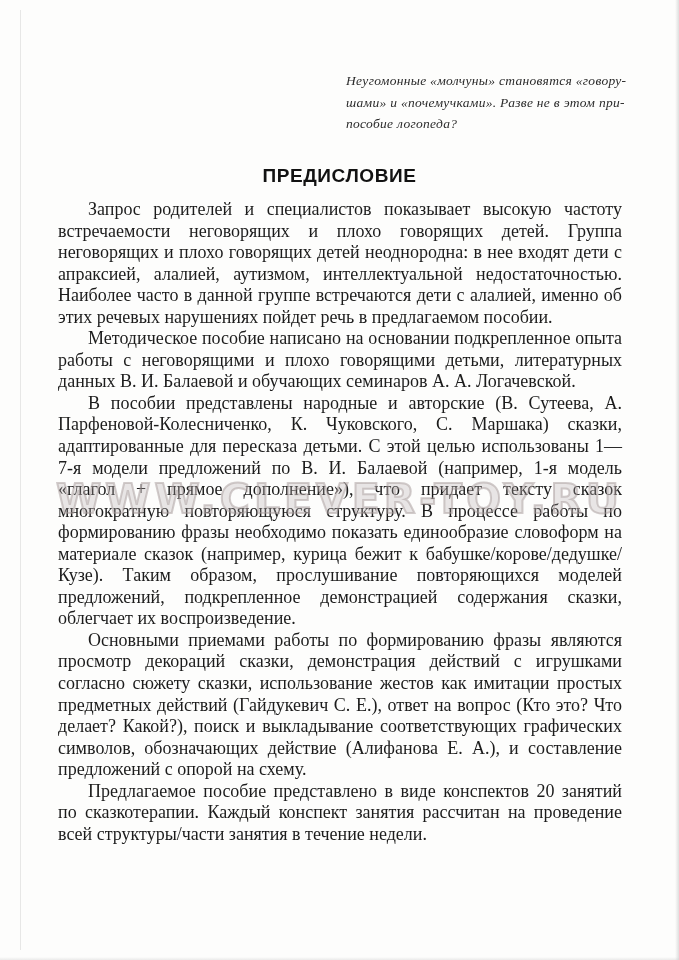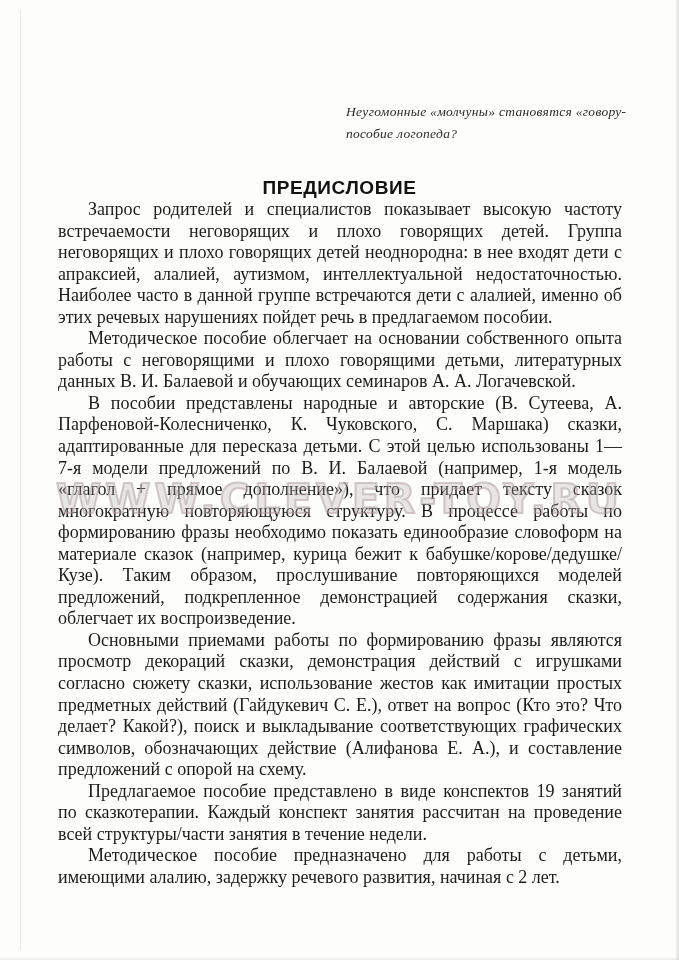--- a/index.html
+++ b/index.html
@@ -45,28 +45,27 @@
     position: absolute;
     left: 346px;
     top: 70px;
     width: 290px;
     font-family: "Liberation Serif", serif;
     font-style: italic;
     font-size: 13.5px;
     line-height: 21.5px;
     color: #2b2b2b;
     letter-spacing: 0.3px;
-    margin-top: 31px;
   }
   .heading {
     position: absolute;
     top: 165px;
     left: 0;
     right: 0;
-    margin: 12px;
+    margin: 0;
     text-align: center;
     font-family: "Liberation Sans", sans-serif;
     font-weight: bold;
     font-size: 19px;
     letter-spacing: 0.6px;
     color: #121212;
   }
   .body-text {
     position: absolute;
     left: 58px;
@@ -103,29 +102,29 @@
 <body>
 
 <div class="page">
 
   <div class="scan-edge-left"></div>
   <div class="scan-edge-right"></div>
   <div class="scan-edge-bottom"></div>
 
   <div class="epigraph">
     <div class="epigraph-line">Неугомонные «молчуны» становятся «говору-</div>
+    <div class="epigraph-line">шами» и «почемучками». Разве не в этом при-</div>
     <div class="epigraph-line">пособие логопеда?</div>
   </div>
 
   <h1 class="heading">ПРЕДИСЛОВИЕ</h1>
 
   <div class="body-text">
     <p>Запрос родителей и специалистов показывает высокую частоту встречаемости неговорящих и плохо говорящих детей. Группа неговорящих и плохо говорящих детей неоднородна: в нее входят дети с апраксией, алалией, аутизмом, интеллектуальной недостаточностью. Наиболее часто в данной группе встречаются дети с алалией, именно об этих речевых нарушениях пойдет речь в предлагаемом пособии.</p>
-    <p>Методическое пособие облегчает на основании собственного опыта работы с неговорящими и плохо говорящими детьми, литературных данных В. И. Балаевой и обучающих семинаров А. А. Логачевской.</p>
+    <p>Методическое пособие написано на основании подкрепленное опыта работы с неговорящими и плохо говорящими детьми, литературных данных В. И. Балаевой и обучающих семинаров А. А. Логачевской.</p>
     <p>В пособии представлены народные и авторские (В. Сутеева, А. Парфеновой-Колесниченко, К. Чуковского, С. Маршака) сказки, адаптированные для пересказа детьми. С этой целью использованы 1—7-я модели предложений по В. И. Балаевой (например, 1-я модель «глагол + прямое дополнение»), что придает тексту сказок многократную повторяющуюся структуру. В процессе работы по формированию фразы необходимо показать единообразие словоформ на материале сказок (например, курица бежит к бабушке/корове/дедушке/Кузе). Таким образом, прослушивание повторяющихся моделей предложений, подкрепленное демонстрацией содержания сказки, облегчает их воспроизведение.</p>
     <p>Основными приемами работы по формированию фразы являются просмотр декораций сказки, демонстрация действий с игрушками согласно сюжету сказки, использование жестов как имитации простых предметных действий (Гайдукевич С. Е.), ответ на вопрос (Кто это? Что делает? Какой?), поиск и выкладывание соответствующих графических символов, обозначающих действие (Алифанова Е. А.), и составление предложений с опорой на схему.</p>
-    <p>Предлагаемое пособие представлено в виде конспектов 19 занятий по сказкотерапии. Каждый конспект занятия рассчитан на проведение всей структуры/части занятия в течение недели.</p>
-    <p>Методическое пособие предназначено для работы с детьми, имеющими алалию, задержку речевого развития, начиная с 2 лет.</p>
+    <p>Предлагаемое пособие представлено в виде конспектов 20 занятий по сказкотерапии. Каждый конспект занятия рассчитан на проведение всей структуры/части занятия в течение недели.</p>
   </div>
 
   <div class="watermark">WWW.CLEVER-TOY.RU</div>
 
 </div>
 
 </body></html>

